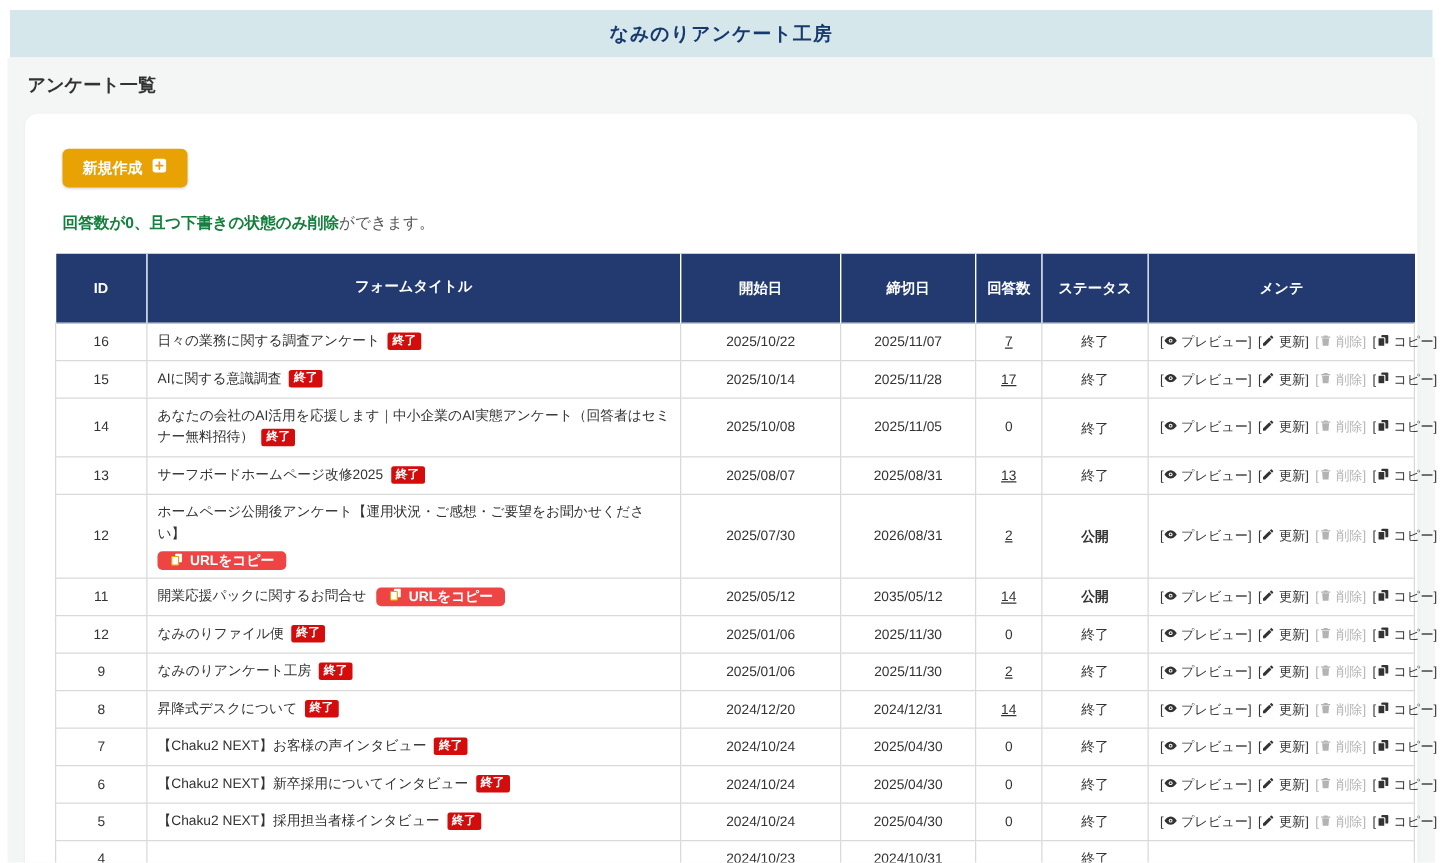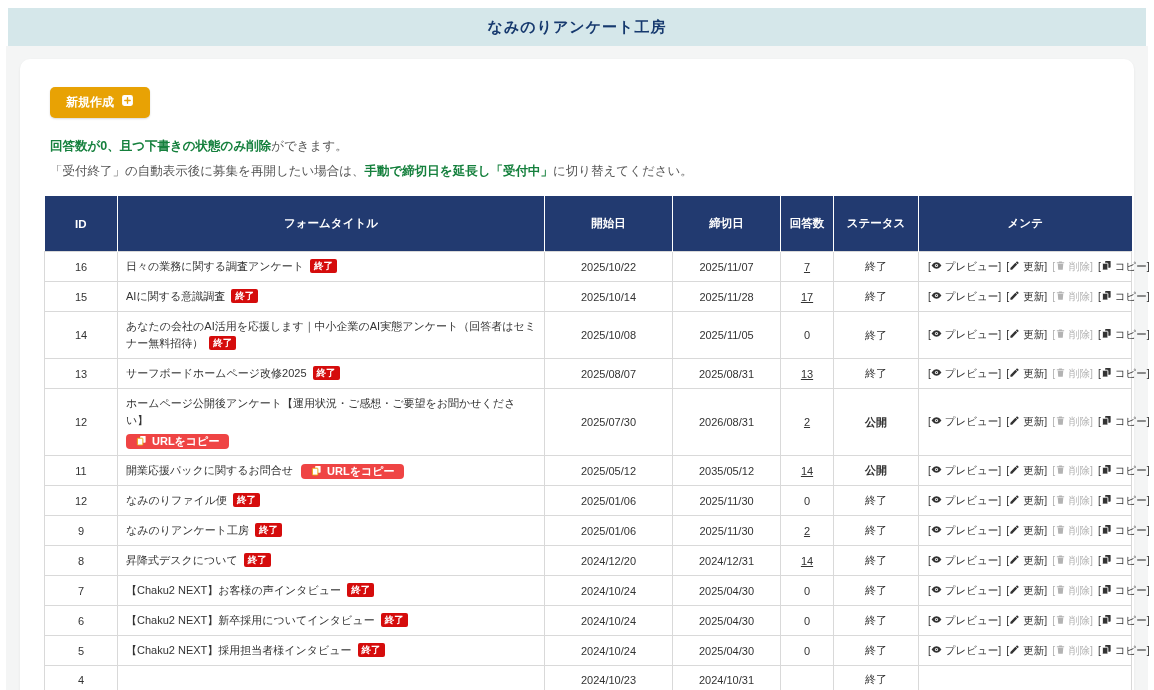--- a/index.html
+++ b/index.html
@@ -62,33 +62,33 @@
   .btn-url .front{stroke:#e8a204;}
 </style>
 </head>
 <body>
 
 <header class="topbar">
   <h1>なみのりアンケート工房</h1>
 </header>
 
 <div class="page">
+  <h2 class="page-heading">アンケート一覧</h2>
 
   <div class="card">
     <button class="btn-new">
       <span>新規作成</span>
       <span><svg viewBox="0 0 24 24" width="13" height="13">
             <rect x="2" y="2" width="20" height="20" rx="4" fill="#fff"></rect>
             <path d="M12 7v10M7 12h10" stroke="#e8a204" stroke-width="2.6" stroke-linecap="round" fill="none"></path>
           </svg></span>
     </button>
 
     <div class="notes">
       <p class="note"><b>回答数が0、且つ下書きの状態のみ削除</b><span>ができます。</span></p>
-      <p class="note"><span>「受付終了」の自動表示後に募集を再開したい場合は、</span><b>手動で締切日を延長し「受付中」</b><span>に切り替えてください。</span></p>
     </div>
 
     <table class="list">
       <thead>
         <tr>
           <th class="c-id">ID</th>
           <th class="c-title">フォームタイトル</th>
           <th class="c-start">開始日</th>
           <th class="c-deadline">締切日</th>
           <th class="c-resp">回答数</th>

